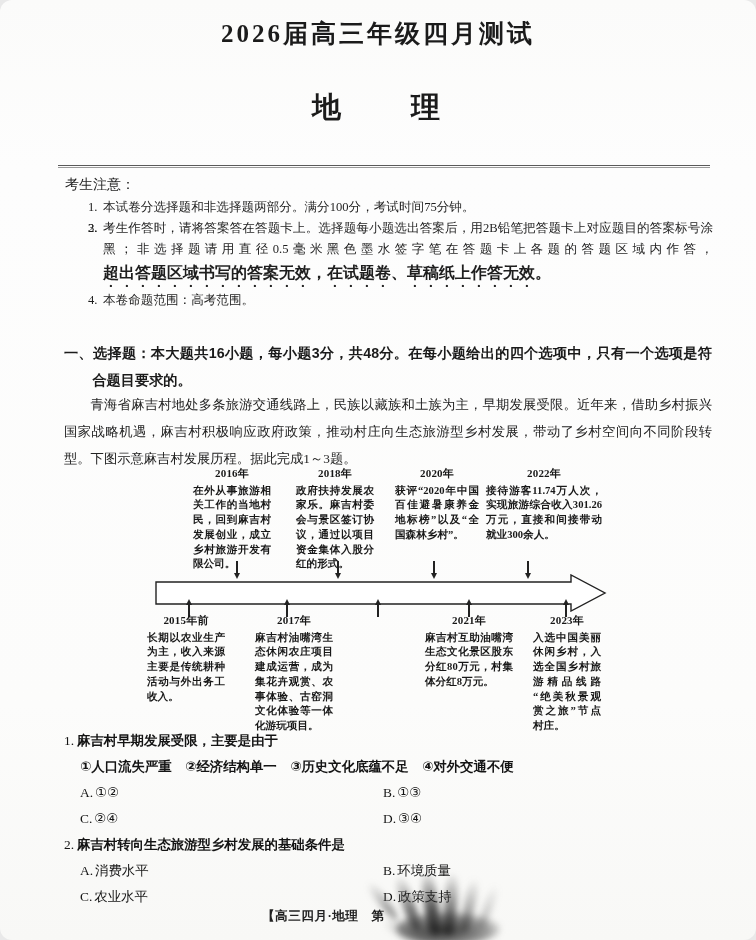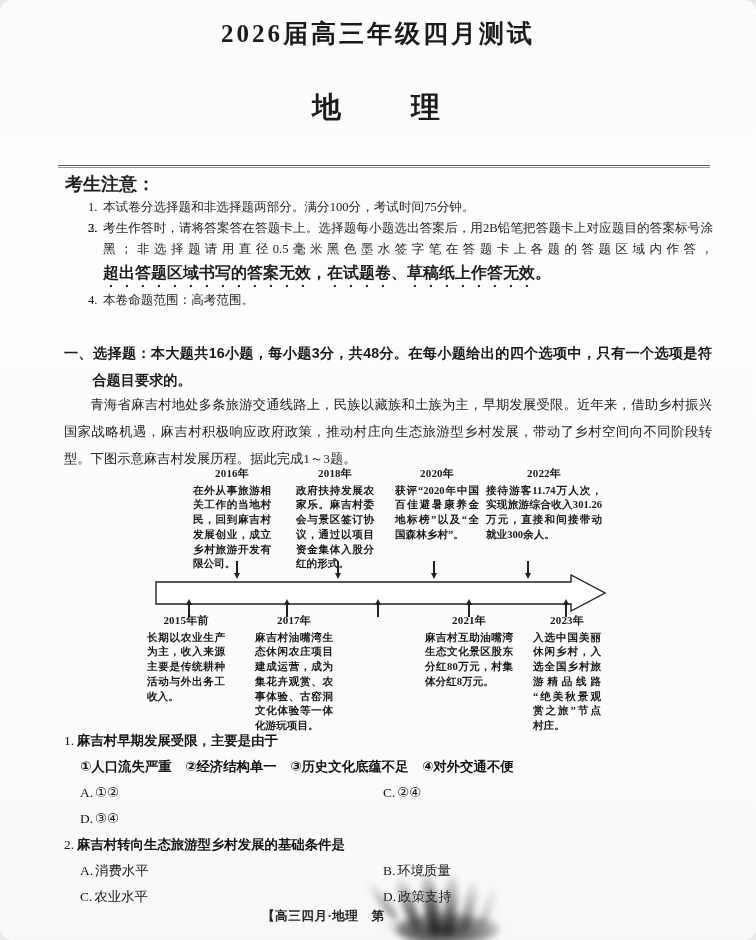--- a/index.html
+++ b/index.html
@@ -13,21 +13,21 @@
   }
   
   .exam-title{position:absolute;top:16px;left:0;width:756px;text-align:center;
     font-size:25px;font-weight:700;letter-spacing:3px;line-height:36px;}
   .subject-title{position:absolute;top:86px;left:0;width:756px;text-align:center;
     font-size:29px;font-weight:700;letter-spacing:4px;line-height:42px;}
   .head-rule{position:absolute;top:165px;left:58px;width:652px;height:1px;
     border-top:1.5px solid #5a5a5a;border-bottom:1.5px solid #9a9a9a;background:transparent;}
   
   .notice{position:absolute;top:174px;left:65px;width:648px;font-size:12.6px;line-height:21px;color:#1e1e1e;}
-  .notice-heading{font-weight:700;font-size:18px;font-family:"Liberation Sans","DejaVu Sans",sans-serif;margin-bottom:2px;}
+  .notice-heading{font-weight:400;font-size:14px;font-family:"Liberation Sans","DejaVu Sans",sans-serif;margin-bottom:2px;}
   .n-item{position:relative;padding-left:38px;text-align:justify;}
   .n-num{position:absolute;left:23px;top:0;}
   .em-dots{display:inline-block;font-weight:700;font-size:16px;line-height:26px;
     font-family:"Liberation Sans","DejaVu Sans",sans-serif;
     -webkit-text-emphasis:filled dot #111;-webkit-text-emphasis-position:under right;
     text-emphasis:filled dot #111;text-emphasis-position:under right;}
   
   .sec-heading{position:absolute;top:340px;left:64px;width:648px;
     font-family:"Liberation Sans","DejaVu Sans",sans-serif;
     font-weight:700;font-size:14.2px;line-height:27px;text-align:justify;
@@ -196,20 +196,21 @@
   </div>
 
   <div class="questions">
 
     <div class="q-row q-stem">
       <span class="qnum">1.</span><span>麻吉村早期发展受限，主要是由于</span>
     </div>
     <div class="q-row q-subopts">①人口流失严重　②经济结构单一　③历史文化底蕴不足　④对外交通不便</div>
     <div class="choice-grid">
       <div class="choice"><span class="c-label">A.</span><span class="c-text">①②</span></div>
+      <div class="choice"><span class="c-label">B.</span><span class="c-text">①③</span></div>
       <div class="choice"><span class="c-label">C.</span><span class="c-text">②④</span></div>
       <div class="choice"><span class="c-label">D.</span><span class="c-text">③④</span></div>
     </div>
 
     <div class="q-row q-stem">
       <span class="qnum">2.</span><span>麻吉村转向生态旅游型乡村发展的基础条件是</span>
     </div>
     <div class="choice-grid">
       <div class="choice"><span class="c-label">A.</span><span class="c-text">消费水平</span></div>
       <div class="choice"><span class="c-label">B.</span><span class="c-text">环境质量</span></div>

